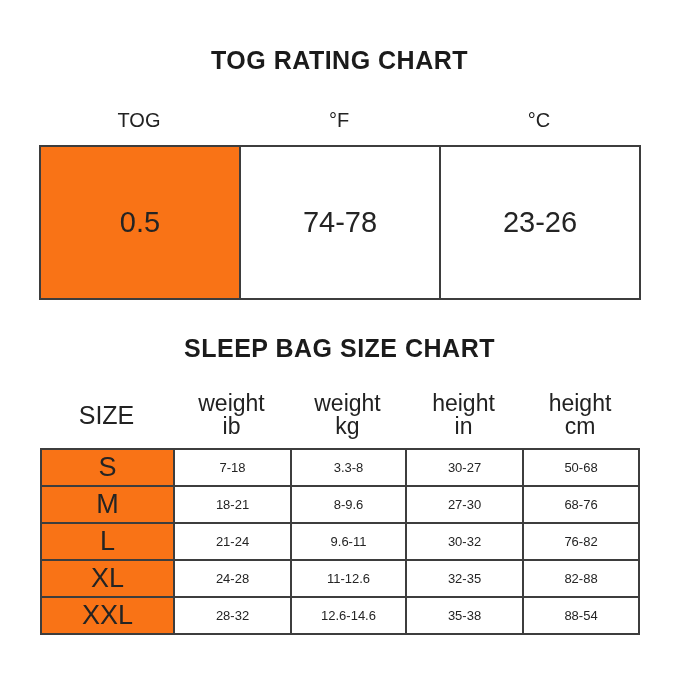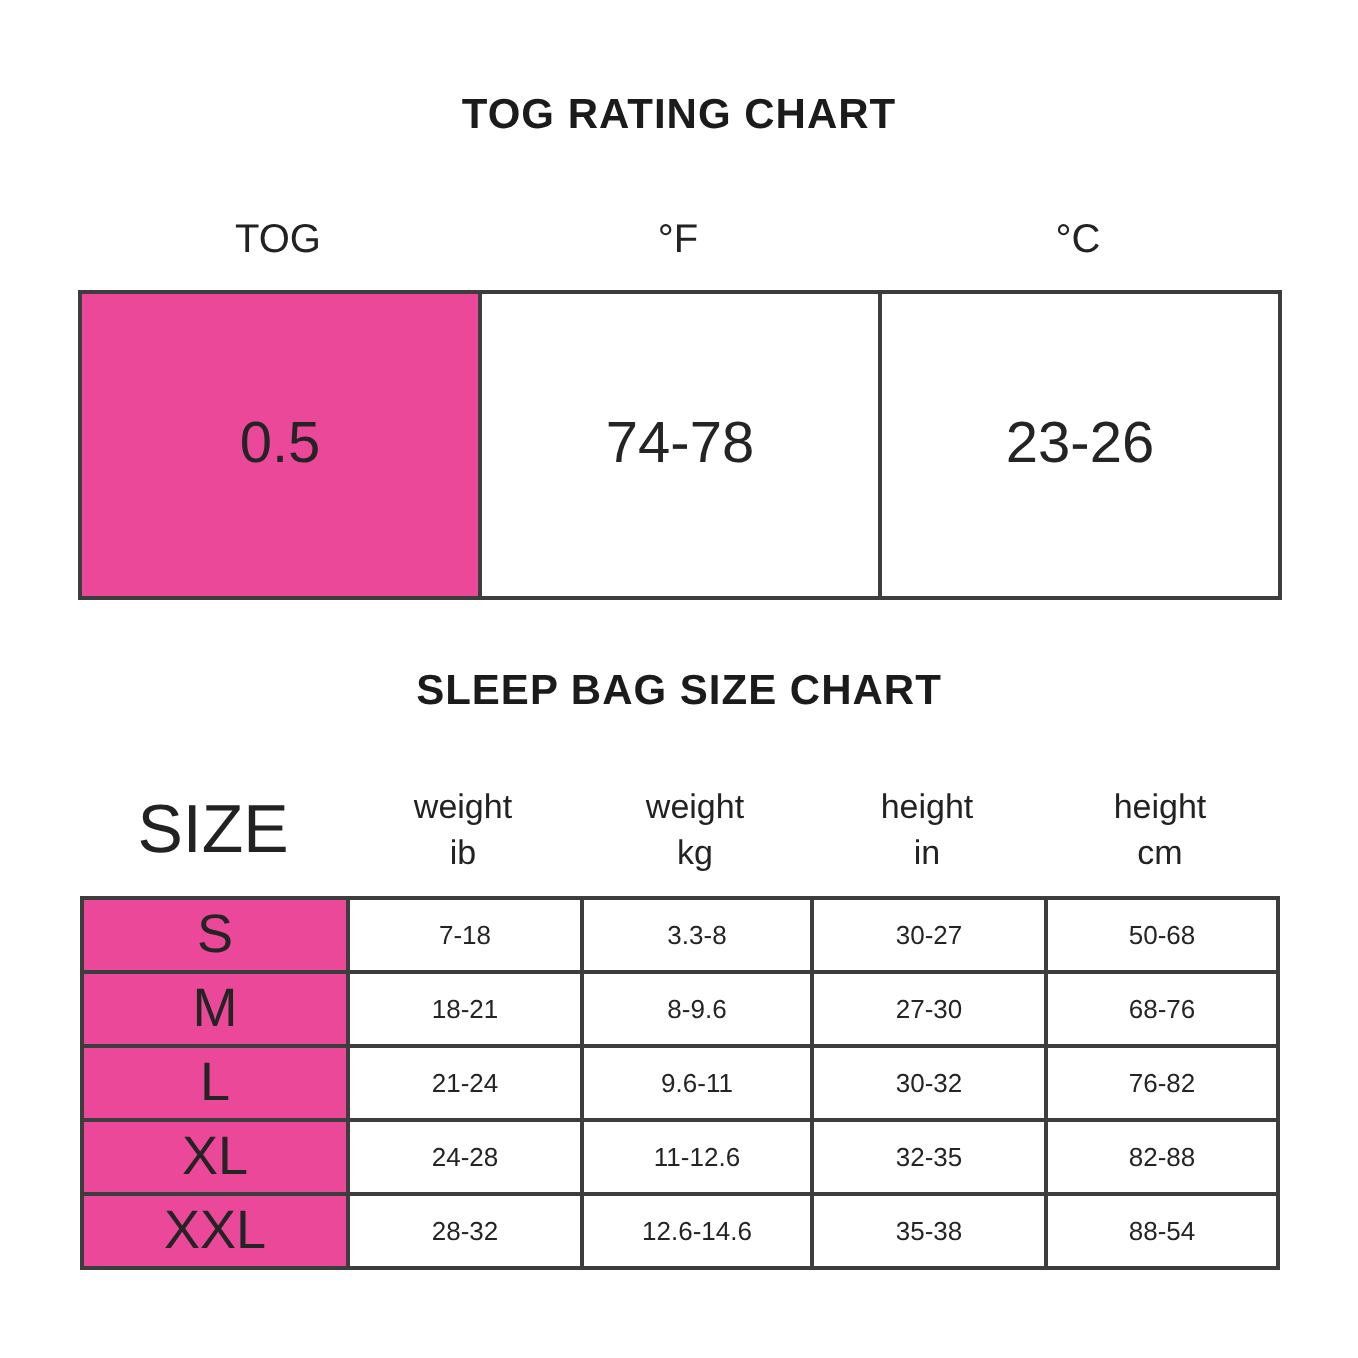--- a/index.html
+++ b/index.html
@@ -10,21 +10,21 @@
     font-family: "Liberation Sans", sans-serif;
     color: #1e1e1e;
     position: relative;
     overflow: hidden;
   }
   .section-title {
     position: absolute;
     left: 0;
     width: 679px;
     text-align: center;
-    font-size: 21px;
+    font-size: 25px;
     font-weight: 700;
     letter-spacing: 0.5px;
     color: #1b1b1b;
     white-space: nowrap;
   }
   #tog-title { top: 46px; }
   #size-title { top: 334px; }
 
   
   .tog-headers {
@@ -49,21 +49,21 @@
     border-collapse: collapse;
     table-layout: fixed;
   }
   table.tbl td {
     border: 2px solid #3d3d3d;
     text-align: center;
     vertical-align: middle;
     padding: 0;
     color: #242424;
   }
-  td.g { background: #ec4899; color: #1c1c1c; }
+  td.g { background: #f97316; color: #1c1c1c; }
 
   
   #tog-table {
     left: 39px;
     top: 145px;
     width: 600px;
     height: 155px;
   }
   #tog-table td { font-size: 29px; }
 
@@ -74,25 +74,25 @@
     top: 391px;
     width: 598px;
     height: 48px;
     display: flex;
   }
   .size-headers .hcell {
     display: flex;
     flex-direction: column;
     justify-content: center;
     text-align: center;
-    font-size: 17px;
+    font-size: 23px;
     line-height: 23px;
     color: #222222;
   }
-  .size-headers .hcell.size-label { font-size: 34px; }
+  .size-headers .hcell.size-label { font-size: 25px; }
   .w-c0 { width: 133px; }
   .w-c1 { width: 117px; }
   .w-c2 { width: 115px; }
   .w-c3 { width: 117px; }
   .w-c4 { width: 116px; }
 
   
   #size-table {
     left: 40px;
     top: 448px;

